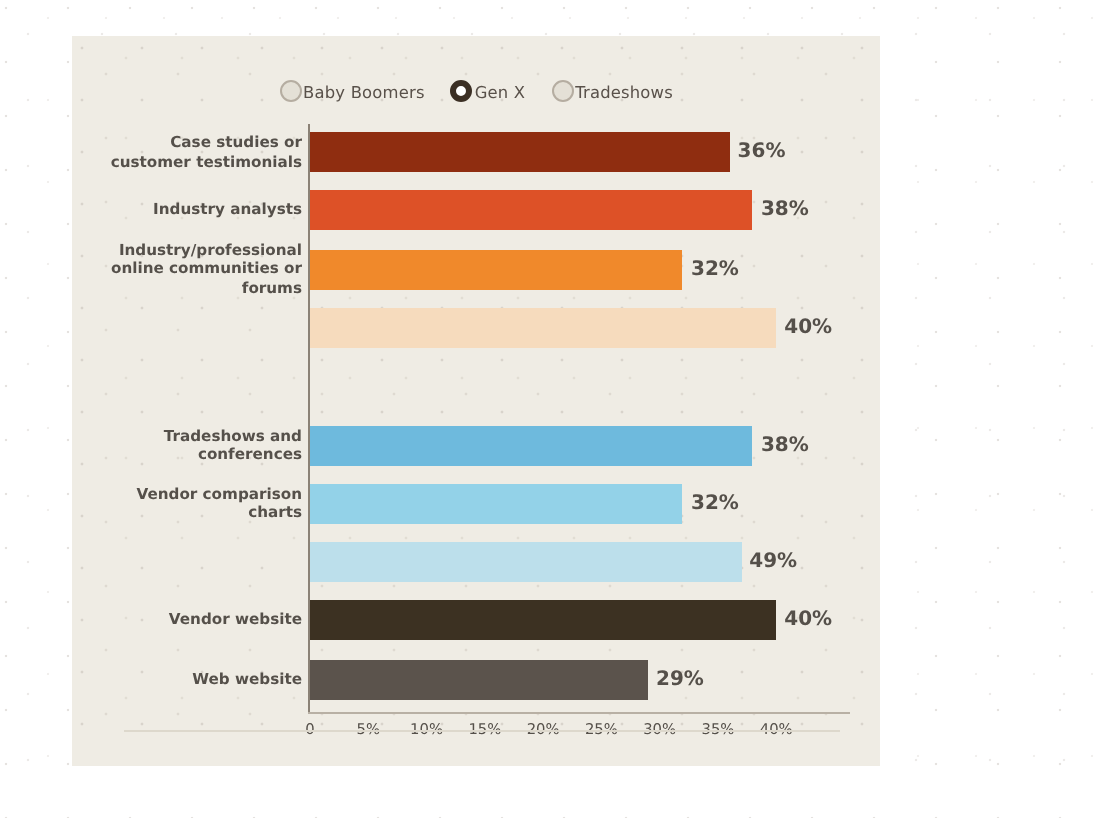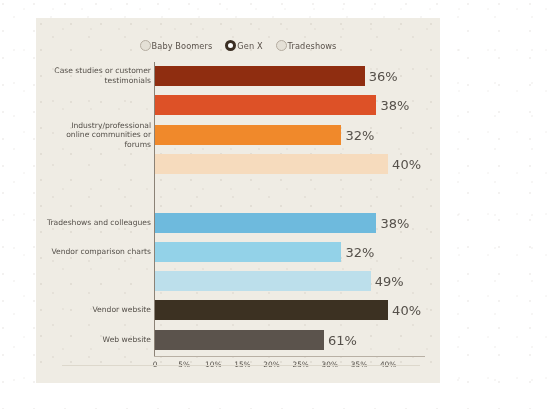--- a/index.html
+++ b/index.html
@@ -79,20 +79,21 @@
     white-space: nowrap;
   }
 
   
   #plot {
     position: absolute;
     left: 0;
     top: 0;
     width: 404px;
     height: 319px;
+    font-weight: bold;
   }
   .row {
     position: absolute;
     left: 0;
     height: 24px;
     width: 404px;
   }
   .cat-label {
     position: absolute;
     left: 10px;
@@ -107,21 +108,21 @@
   .bar {
     position: absolute;
     left: 119px;
     top: 2px;
     height: 20px;
   }
   .val-label {
     position: absolute;
     top: 50%;
     transform: translateY(-50%);
-    font-size: 13px;
+    font-size: 10px;
     color: #55504a;
     white-space: nowrap;
   }
 
   
   #y-axis-line {
     position: absolute;
     left: 118px;
     top: 44px;
     width: 1px;
@@ -184,55 +185,56 @@
         </div>
       </div>
 
     <div id="plot">
         <div class="row" style="top: 46px;">
           <div class="cat-label">Case studies or customer testimonials</div>
           <div class="bar" style="width: 209.806px; background: rgb(143, 45, 16);"></div>
           <div class="val-label" style="left: 332.806px;">36%</div>
         </div>
         <div class="row" style="top: 75.3px;">
+          <div class="cat-label">Industry analysts</div>
           <div class="bar" style="width: 221.462px; background: rgb(221, 81, 39);"></div>
           <div class="val-label" style="left: 344.462px;">38%</div>
         </div>
         <div class="row" style="top: 104.6px;">
           <div class="cat-label">Industry/professional online communities or forums</div>
           <div class="bar" style="width: 186.495px; background: rgb(240, 137, 43);"></div>
           <div class="val-label" style="left: 309.495px;">32%</div>
         </div>
         <div class="row" style="top: 133.9px;">
           <div class="bar" style="width: 233.118px; background: rgb(246, 219, 189);"></div>
           <div class="val-label" style="left: 356.118px;">40%</div>
         </div>
         <div class="row" style="top: 192.5px;">
-          <div class="cat-label">Tradeshows and colleagues</div>
+          <div class="cat-label">Tradeshows and conferences</div>
           <div class="bar" style="width: 221.462px; background: rgb(110, 186, 221);"></div>
           <div class="val-label" style="left: 344.462px;">38%</div>
         </div>
         <div class="row" style="top: 221.8px;">
           <div class="cat-label">Vendor comparison charts</div>
           <div class="bar" style="width: 186.495px; background: rgb(147, 210, 232);"></div>
           <div class="val-label" style="left: 309.495px;">32%</div>
         </div>
         <div class="row" style="top: 251.1px;">
           <div class="bar" style="width: 215.634px; background: rgb(188, 223, 235);"></div>
           <div class="val-label" style="left: 338.634px;">49%</div>
         </div>
         <div class="row" style="top: 280.4px;">
           <div class="cat-label">Vendor website</div>
           <div class="bar" style="width: 233.118px; background: rgb(60, 49, 34);"></div>
           <div class="val-label" style="left: 356.118px;">40%</div>
         </div>
         <div class="row" style="top: 309.7px;">
           <div class="cat-label">Web website</div>
           <div class="bar" style="width: 169.011px; background: rgb(91, 83, 76);"></div>
-          <div class="val-label" style="left: 292.011px;">61%</div>
+          <div class="val-label" style="left: 292.011px;">29%</div>
         </div>
       </div>
 
     <div id="y-axis-line"></div>
     <div id="x-axis-line"></div>
     <div id="x-ticks">
         <span class="x-tick" style="left: 119px;">0</span>
         <span class="x-tick" style="left: 148.14px;">5%</span>
         <span class="x-tick" style="left: 177.28px;">10%</span>
         <span class="x-tick" style="left: 206.419px;">15%</span>

